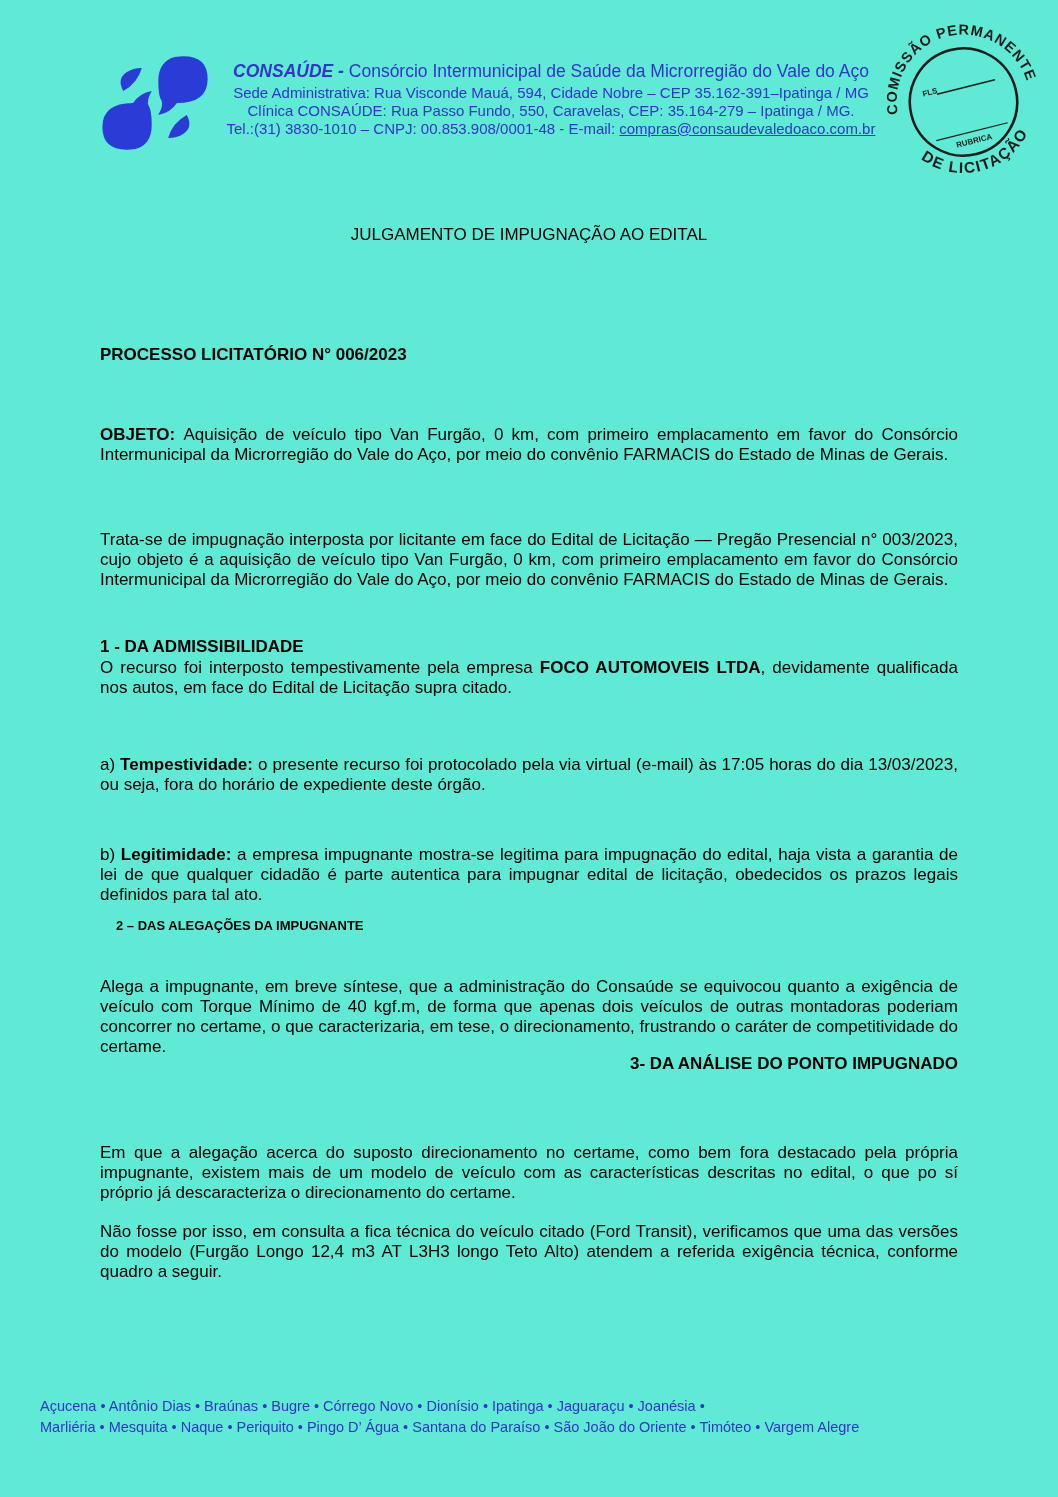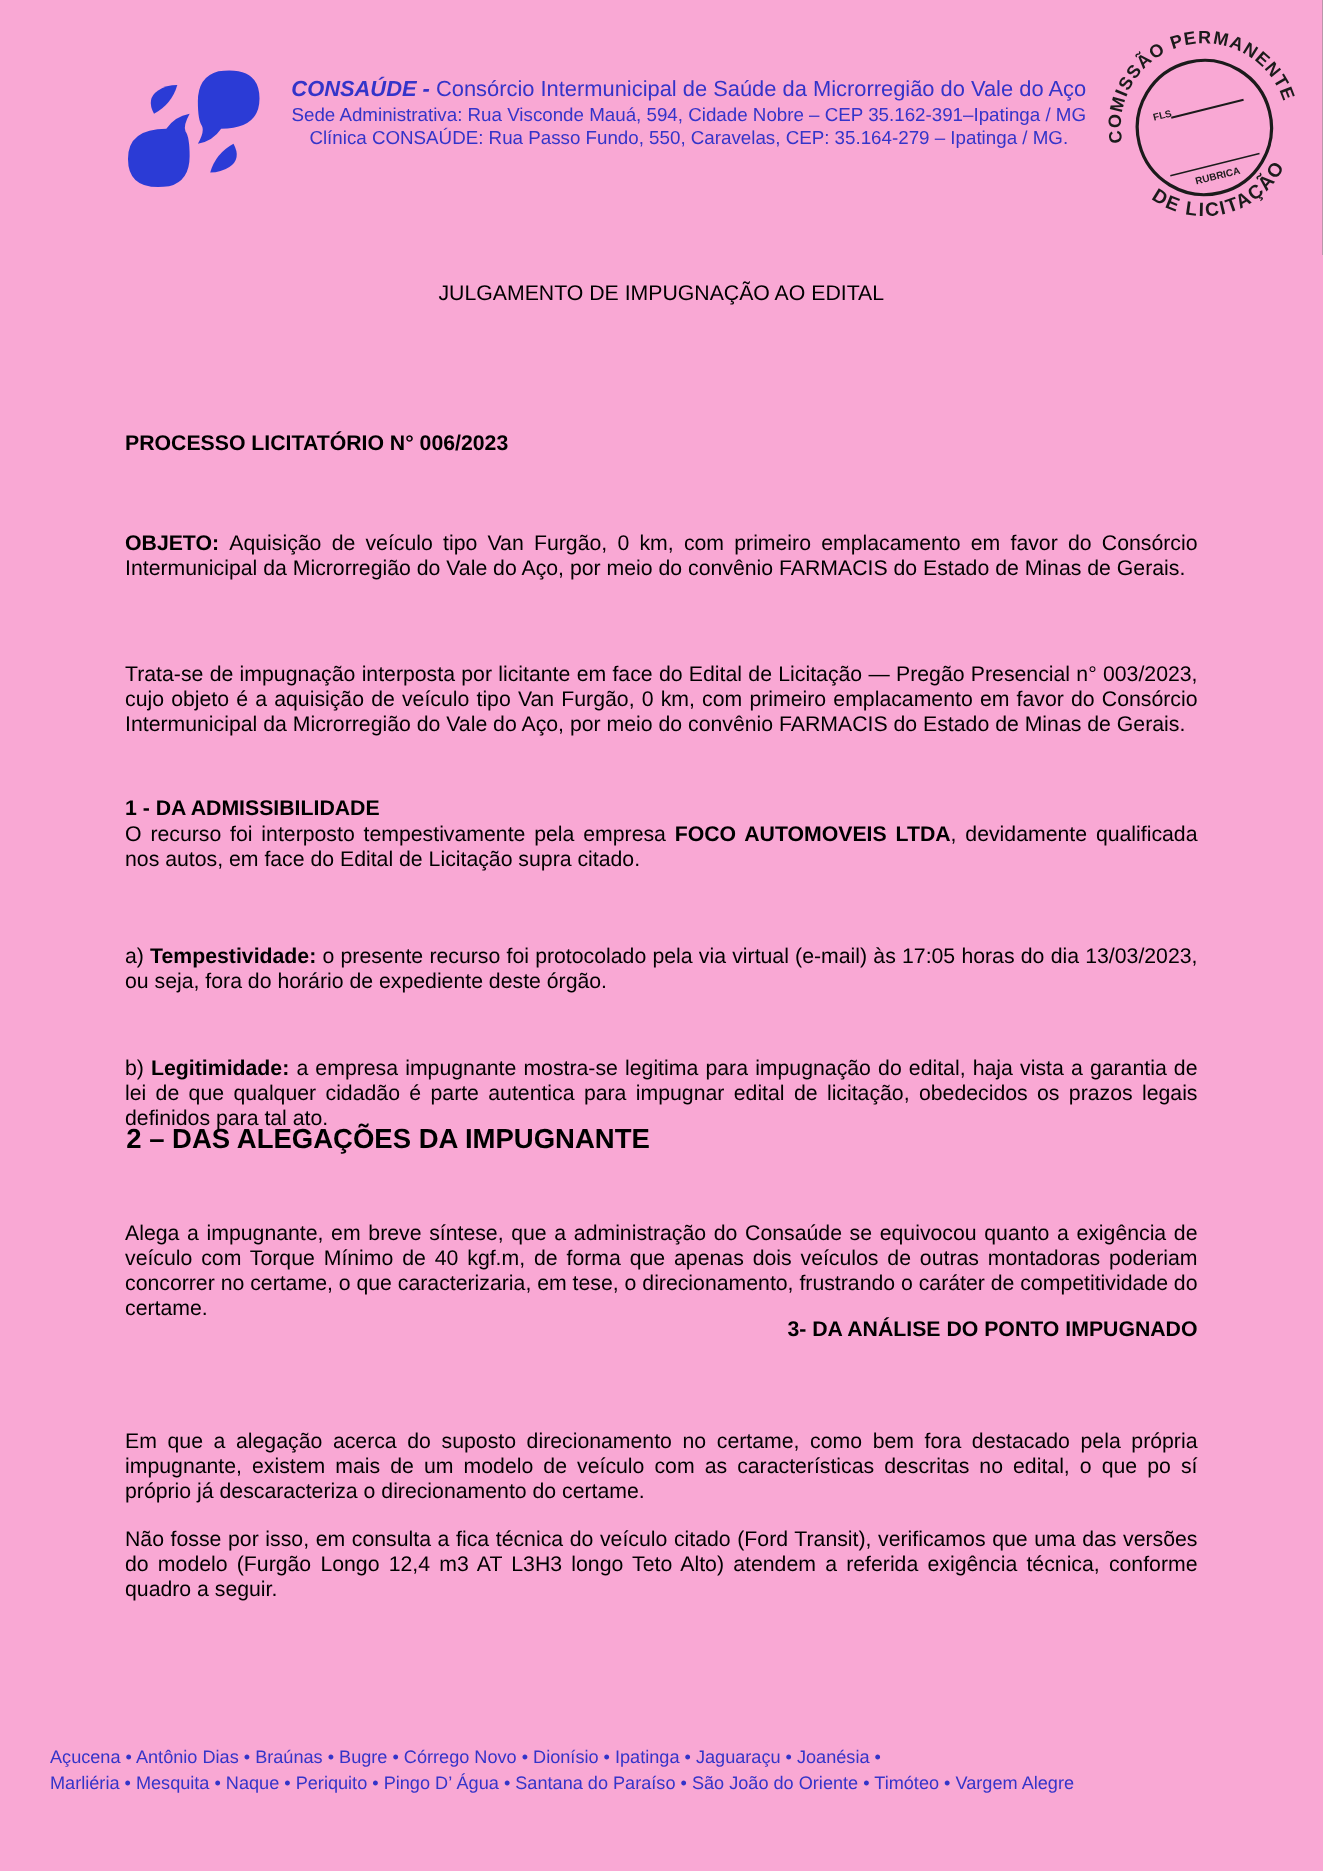--- a/index.html
+++ b/index.html
@@ -1,20 +1,20 @@
 <!DOCTYPE html>
 <html lang="pt-BR"><head>
 <meta charset="utf-8">
 <style>
   html,body{margin:0;padding:0;background:#8a8a8a;}
   .page{
     position:relative;
     width:1058px;height:1497px;
     margin:0 auto;
-    background:#f9a8d4;
+    background:#5eead4;
     font-family:"Liberation Sans","DejaVu Sans",sans-serif;
     color:#000;
     overflow:hidden;
   }
   
   .letterhead{position:absolute;top:0;left:0;width:100%;height:190px;}
   .logo{position:absolute;left:98px;top:46px;width:114px;height:114px;}
   .head-text{
     position:absolute;left:215px;top:62px;width:672px;
     text-align:center;color:#3434c9;line-height:18px;
@@ -62,20 +62,23 @@
         <path d="M 40 20 Q 36 34 23 41 Q 17 30 26 24 Q 32 20 40 20 Z" transform="rotate(180 52 52)"></path>
       </g>
     </svg>
 
     <div class="head-text">
       <div class="org-line">
         <span class="org-bold">CONSAÚDE -</span><span> Consórcio Intermunicipal de Saúde da Microrregião do Vale do Aço</span>
       </div>
       <div class="addr">Sede Administrativa: Rua Visconde Mauá, 594, Cidade Nobre – CEP 35.162-391–Ipatinga / MG</div>
       <div class="addr">Clínica CONSAÚDE: Rua Passo Fundo, 550, Caravelas, CEP: 35.164-279 – Ipatinga / MG.</div>
+      <div class="addr">
+        <span>Tel.:(31) 3830-1010 – CNPJ: 00.853.908/0001-48 - E-mail: </span><a class="email-link">compras@consaudevaledoaco.com.br</a>
+      </div>
     </div>
 
     <svg class="stamp" viewBox="0 0 165 158" aria-hidden="true">
       <g transform="rotate(-14 82 79)" fill="#1B1B1B" stroke="none" font-family="Liberation Sans, DejaVu Sans, sans-serif" font-weight="bold">
         <circle cx="82" cy="79" r="54" fill="none" stroke="#1B1B1B" stroke-width="2.6"></circle>
         <defs>
           <path id="arcTop" d="M 18 98 A 67 67 0 1 1 146 98"></path>
           <path id="arcBottom" d="M 20 115 A 72 72 0 0 0 144 115"></path>
         </defs>
         <text font-size="14.5" letter-spacing="1">
@@ -104,21 +107,21 @@
     <p class="block just p-tratase">Trata-se de impugnação interposta por licitante em face do Edital de Licitação — Pregão Presencial n° 003/2023, cujo objeto é a aquisição de veículo tipo Van Furgão, 0 km, com primeiro emplacamento em favor do Consórcio Intermunicipal da Microrregião do Vale do Aço, por meio do convênio FARMACIS do Estado de Minas de Gerais.</p>
 
     <h2 class="block h-sec1" style="margin:0;font-size:17px;">1 - DA ADMISSIBILIDADE</h2>
 
     <p class="block just rich p-recurso"><span>O recurso foi interposto tempestivamente pela empresa </span><span class="b">FOCO AUTOMOVEIS LTDA</span><span>, devidamente qualificada nos autos, em face do Edital de Licitação supra citado.</span></p>
 
     <p class="block just rich p-temp"><span>a) </span><span class="b">Tempestividade:</span><span> o presente recurso foi protocolado pela via virtual (e-mail) às 17:05 horas do dia 13/03/2023, ou seja, fora do horário de expediente deste órgão.</span></p>
 
     <p class="block just rich p-legit"><span>b) </span><span class="b">Legitimidade:</span><span> a empresa impugnante mostra-se legitima para impugnação do edital, haja vista a garantia de lei de que qualquer cidadão é parte autentica para impugnar edital de licitação, obedecidos os prazos legais definidos para tal ato.</span></p>
 
-    <h2 class="block h-sec2" style="margin:1px;font-size:22px;">2 – DAS ALEGAÇÕES DA IMPUGNANTE</h2>
+    <h2 class="block h-sec2" style="margin:16px;font-size:13px;">2 – DAS ALEGAÇÕES DA IMPUGNANTE</h2>
 
     <p class="block just p-alega">Alega a impugnante, em breve síntese, que a administração do Consaúde se equivocou quanto a exigência de veículo com Torque Mínimo de 40 kgf.m, de forma que apenas dois veículos de outras montadoras poderiam concorrer no certame, o que caracterizaria, em tese, o direcionamento, frustrando o caráter de competitividade do certame.</p>
 
     <h2 class="block h-sec3" style="margin:0;font-size:17px;">3- DA ANÁLISE DO PONTO IMPUGNADO</h2>
 
     <p class="block just p-emque">Em que a alegação acerca do suposto direcionamento no certame, como bem fora destacado pela própria impugnante, existem mais de um modelo de veículo com as características descritas no edital, o que po sí próprio já descaracteriza o direcionamento do certame.</p>
 
     <p class="block just p-naofosse">Não fosse por isso, em consulta a fica técnica do veículo citado (Ford Transit), verificamos que uma das versões do modelo (Furgão Longo 12,4 m3 AT L3H3 longo Teto Alto) atendem a referida exigência técnica, conforme quadro a seguir.</p>
   </main>
 

